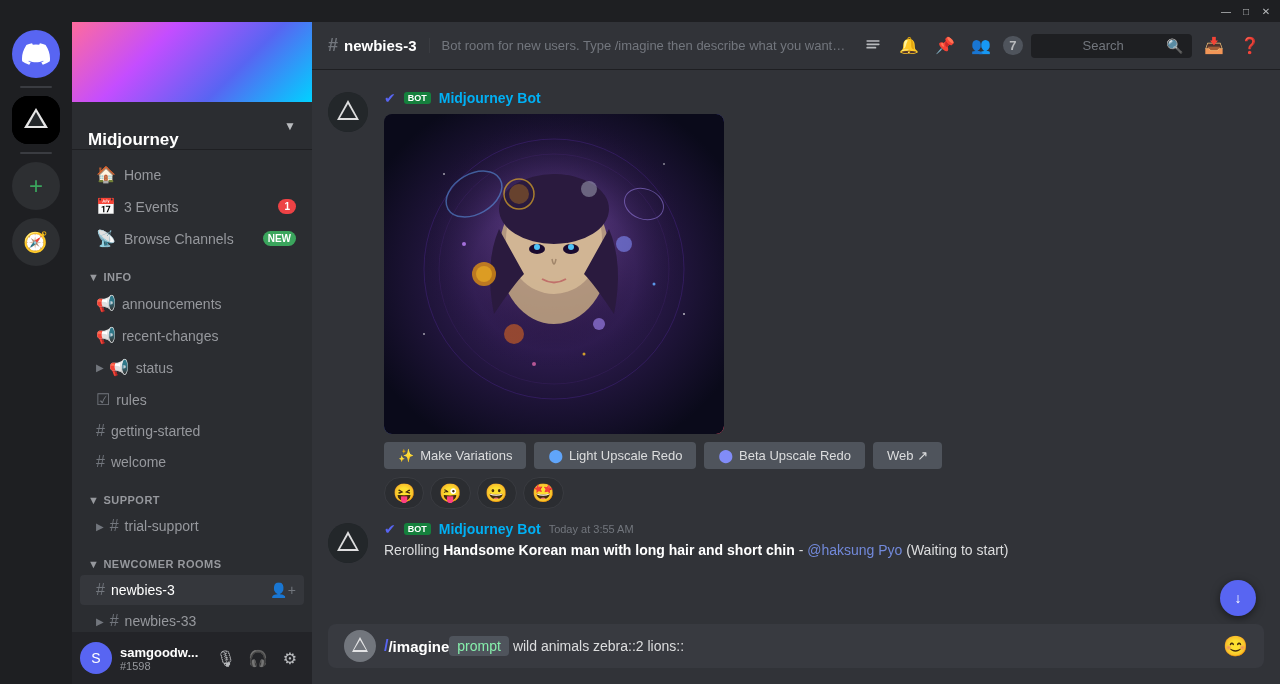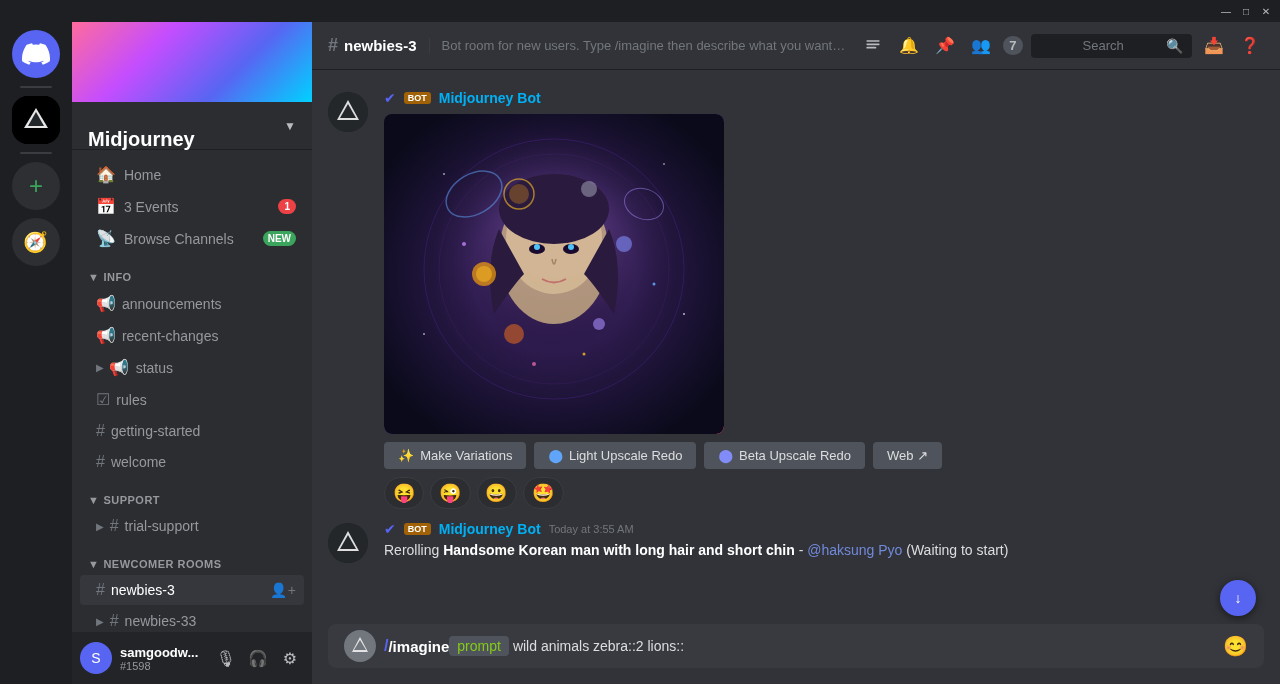--- a/index.html
+++ b/index.html
@@ -105,21 +105,21 @@
       padding: 0 16px;
       display: flex;
       align-items: center;
       justify-content: space-between;
       border-bottom: 1px solid #1e1f22;
       cursor: pointer;
       flex-shrink: 0;
     }
     .server-header-name {
       font-weight: 700;
-      font-size: 20px;
+      font-size: 17px;
       color: #fff;
       margin-top: 28px;
     }
     .server-header-arrow {
       color: #b9bbbe;
       font-size: 12px;
     }
     .server-banner {
       height: 80px;
       background: linear-gradient(135deg, #ff6b9d, #c44dff, #5865f2, #00d2ff);
@@ -346,21 +346,21 @@
       gap: 8px;
       margin-bottom: 4px;
     }
     .message-author {
       font-weight: 600;
       font-size: 14px;
       color: #00b0f4;
     }
     .message-author.bot-name { color: #00b0f4; }
     .bot-badge {
-      background: #a16207;
+      background: #15803d;
       color: #fff;
       font-size: 9px;
       font-weight: 700;
       padding: 1px 4px;
       border-radius: 3px;
     }
     .verify-badge {
       color: #5865f2;
       font-size: 14px;
     }
@@ -470,21 +470,21 @@
       color: #fff;
     }
     .input-field-container {
       display: flex;
       align-items: center;
       flex: 1;
       gap: 0;
     }
     .input-param {
       background: #4f545c;
-      color: #84cc16;
+      color: #86efac;
       font-size: 14px;
       padding: 2px 8px;
       border-radius: 4px;
       font-weight: 500;
     }
     .input-field {
       background: none;
       border: none;
       outline: none;
       color: #dcddde;

